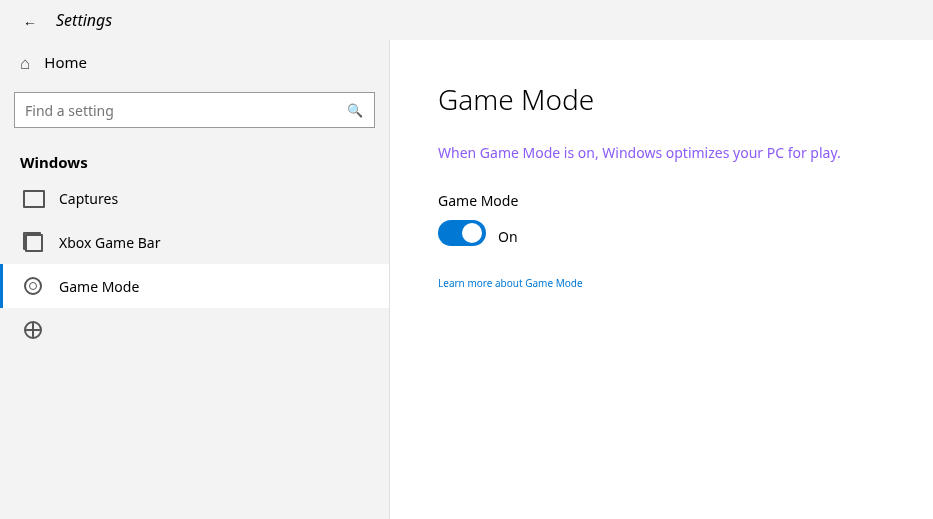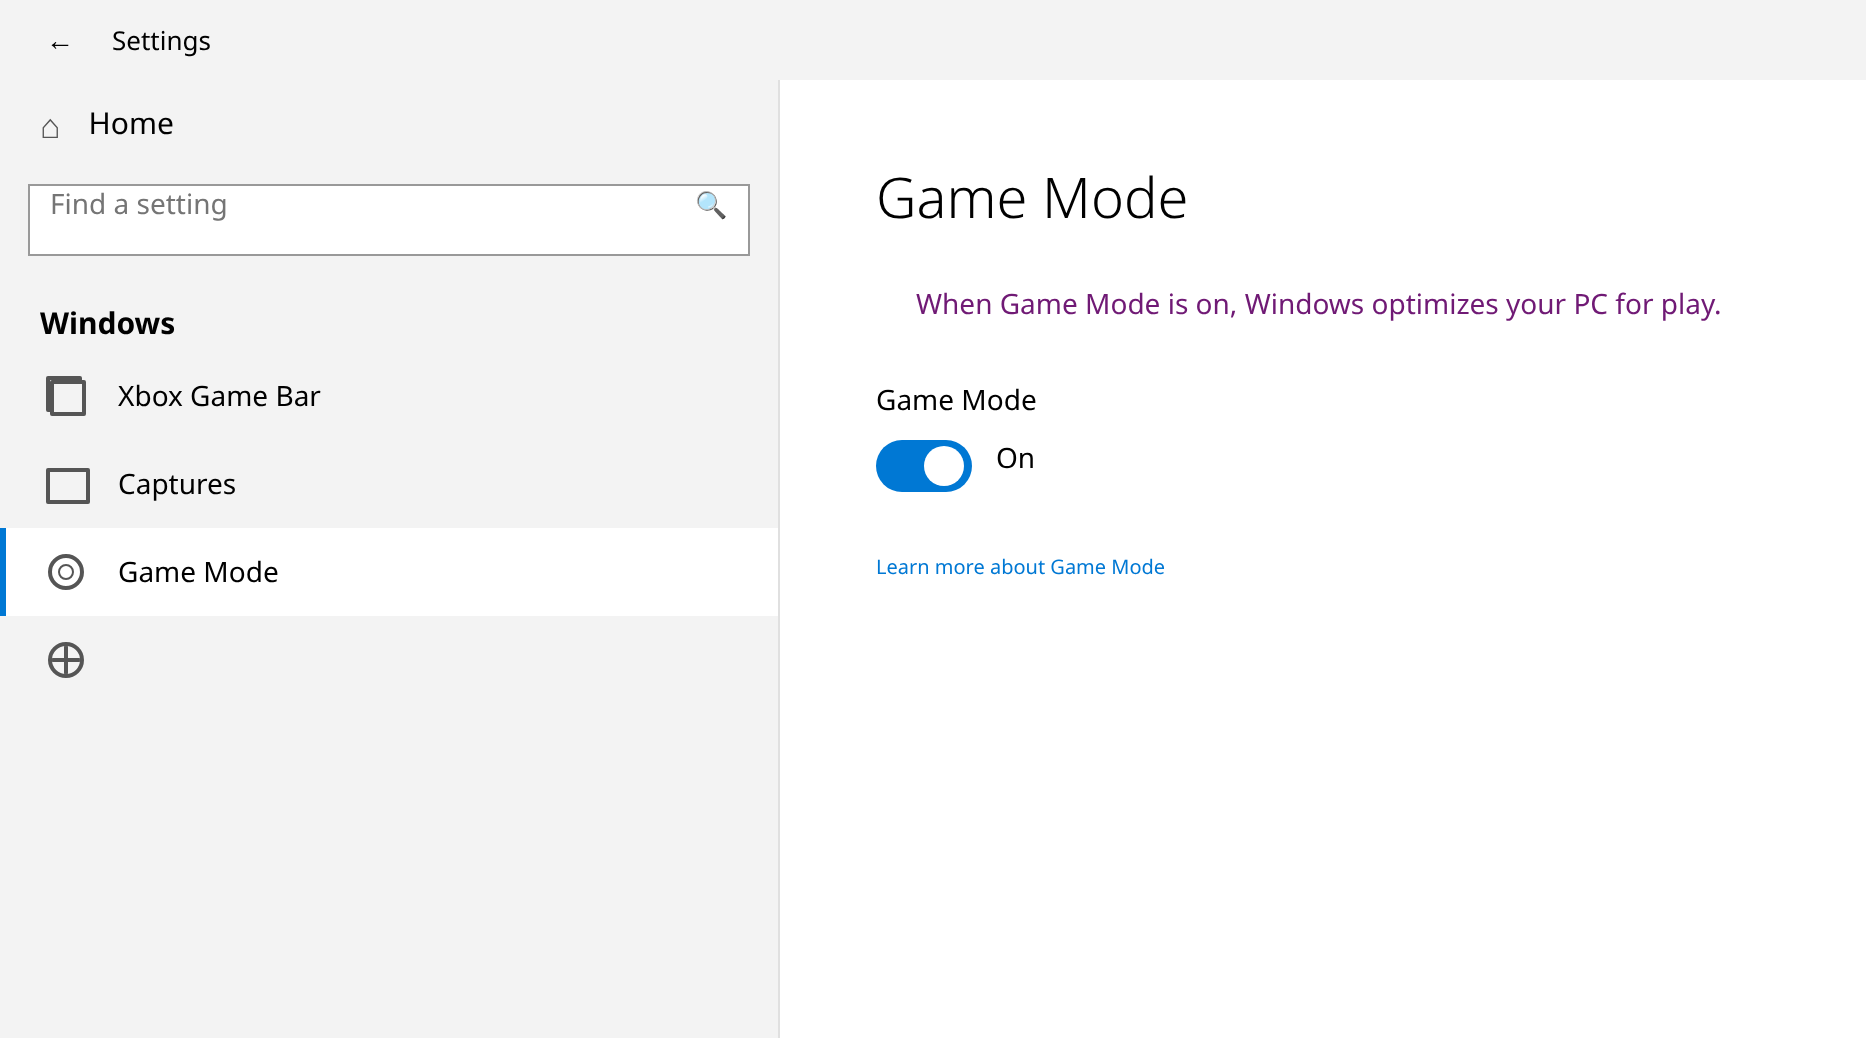--- a/index.html
+++ b/index.html
@@ -27,23 +27,24 @@
       align-items: center;
       justify-content: center;
       width: 28px;
       height: 28px;
       cursor: pointer;
       border-radius: 2px;
       font-size: 14px;
       color: #000;
     }
     .title-bar-title {
-      font-size: 13px;
+      font-size: 16px;
       color: #000;
       font-weight: 400;
+      font-style: italic;
     }
 
     
     .main-layout {
       display: flex;
       flex: 1;
       overflow: hidden;
     }
 
     
@@ -64,21 +65,21 @@
       cursor: pointer;
       font-size: 15px;
       color: #000;
     }
 
     .search-container {
       margin: 8px 14px 16px 14px;
     }
     .search-box {
       display: flex;
-      align-items: flex-start;
+      align-items: center;
       background: #fff;
       border: 1px solid #999;
       height: 36px;
       padding: 0 10px;
       gap: 8px;
     }
     .search-input {
       flex: 1;
       border: none;
       outline: none;
@@ -228,35 +229,34 @@
 
     .content-title {
       font-size: 28px;
       font-weight: 300;
       color: #000;
       margin-bottom: 24px;
     }
 
     .content-description {
       font-size: 14px;
-      color: #701a75;
+      color: #8b5cf6;
       margin-bottom: 28px;
       line-height: 1.5;
-      margin-left: 20px;
     }
 
     .setting-label {
       font-size: 14px;
       color: #000;
       margin-bottom: 10px;
     }
 
     .toggle-row {
       display: flex;
-      align-items: flex-start;
+      align-items: flex-end;
       gap: 12px;
       margin-bottom: 24px;
     }
 
     
     .toggle-switch {
       position: relative;
       width: 48px;
       height: 26px;
       cursor: pointer;
@@ -320,30 +320,30 @@
       <div class="search-box">
         <input class="search-input" type="text" placeholder="Find a setting" style="">
         <span class="search-icon">🔍</span>
       </div>
     </div>
 
     <div class="sidebar-section-title">Windows</div>
 
     <div class="sidebar-item">
       <div class="sidebar-item-icon">
-        <div class="icon-xbox-gamebar"></div>
-      </div>
-      <span>Xbox Game Bar</span>
+        <div class="icon-captures"></div>
+      </div>
+      <span>Captures</span>
     </div>
 
     <div class="sidebar-item">
       <div class="sidebar-item-icon">
-        <div class="icon-captures"></div>
-      </div>
-      <span>Captures</span>
+        <div class="icon-xbox-gamebar"></div>
+      </div>
+      <span>Xbox Game Bar</span>
     </div>
 
     <div class="sidebar-item active">
       <div class="sidebar-item-icon">
         <div class="icon-gamemode"></div>
       </div>
       <span>Game Mode</span>
     </div>
 
     <div class="sidebar-item">

